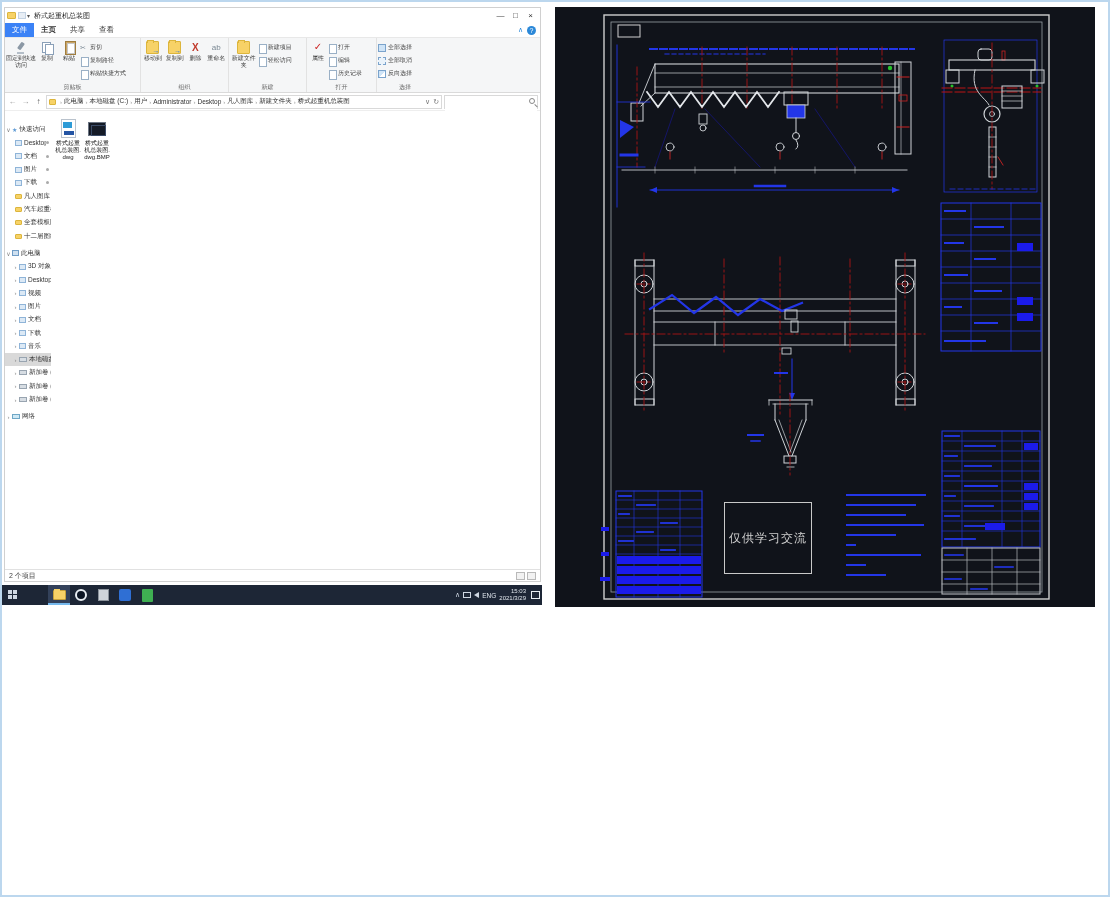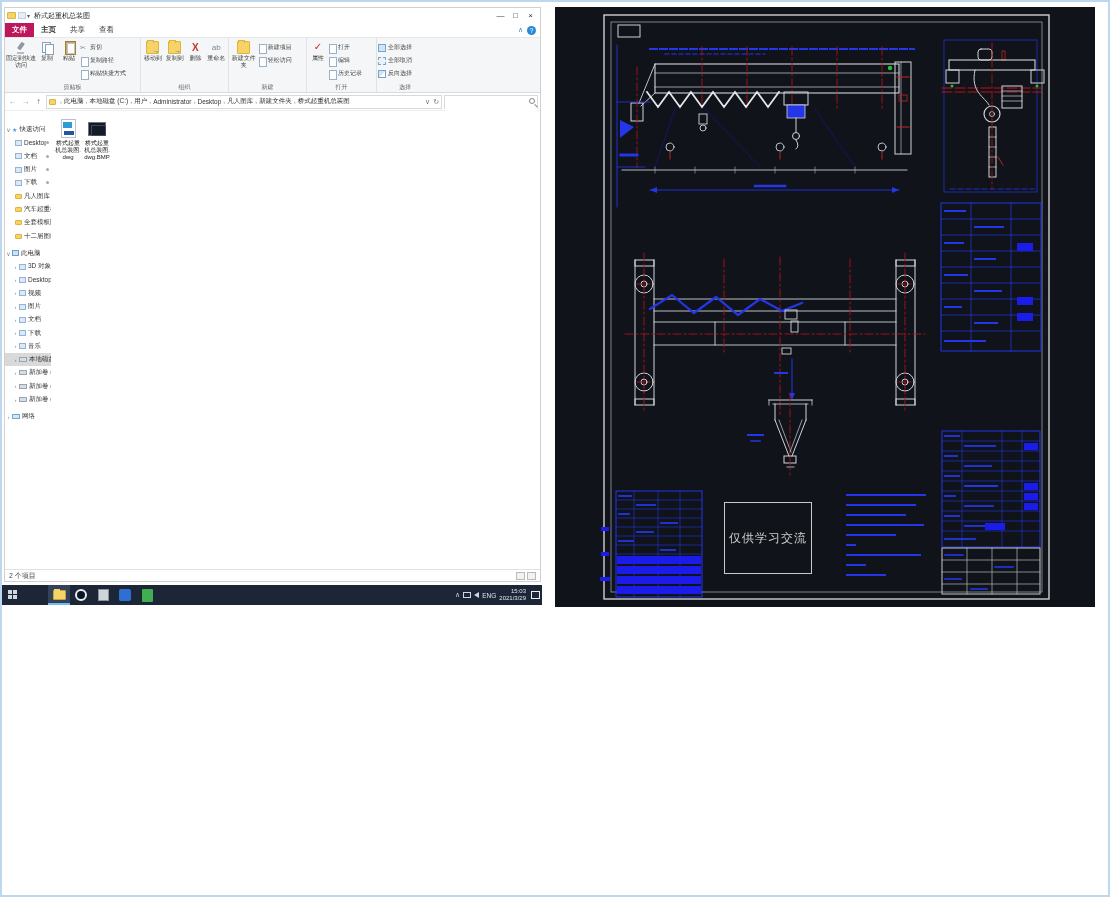--- a/index.html
+++ b/index.html
@@ -10,21 +10,21 @@
   
   .explorer { position:absolute; left:2px; top:5px; width:537px; height:575px; background:#fff; border:1px solid #d0d0d0; display:flex; flex-direction:column; }
   .titlebar { height:15px; display:flex; align-items:center; padding:0 2px; font-size:7px; color:#222; }
   .tb-foldericon { width:9px; height:7px; background:#f7d267; border:1px solid #dcb53c; border-radius:1px; margin-right:2px; }
   .tb-qat { width:8px; height:7px; background:#e8eef5; border:1px solid #c3d2e2; margin-right:1px; }
   .tb-caret { font-size:6px; color:#555; margin-right:4px; }
   .tb-title { flex:1; overflow:hidden; white-space:nowrap; }
   .winbtn { width:15px; text-align:center; font-size:8px; color:#333; line-height:14px; }
 
   .tabsrow { height:14px; display:flex; align-items:stretch; font-size:7.5px; color:#333; background:#fff; }
-  .tab-file { background:#be185d; color:#fff; padding:0 7px; line-height:14px;font-weight:bold; }
+  .tab-file { background:#3b82f6; color:#fff; padding:0 7px; line-height:14px; }
   .tab { padding:0 7px; line-height:14px; }
   .tab.active { font-weight:bold; }
   .tabsrow-right { margin-left:auto; display:flex; align-items:center; gap:4px; padding-right:4px; color:#2b88d8; font-size:7px; }
   .help-circ { width:9px; height:9px; border-radius:50%; background:#2b88d8; color:#fff; text-align:center; line-height:9px; font-size:7px; }
 
   .ribbon { height:56px; background:#f5f6f7; border-top:1px solid #e8e8e8; border-bottom:1px solid #dadada; display:flex; }
   .grp { display:flex; flex-direction:column; border-right:1px solid #e2e2e2; padding:1px 1px 0 1px; }
   .grp-body { flex:1; display:flex; align-items:flex-start; }
   .grp-label { height:10px; text-align:center; font-size:6px; color:#666; line-height:10px; }
   .rb-lg { width:26px; display:flex; flex-direction:column; align-items:center; padding-top:2px; }

